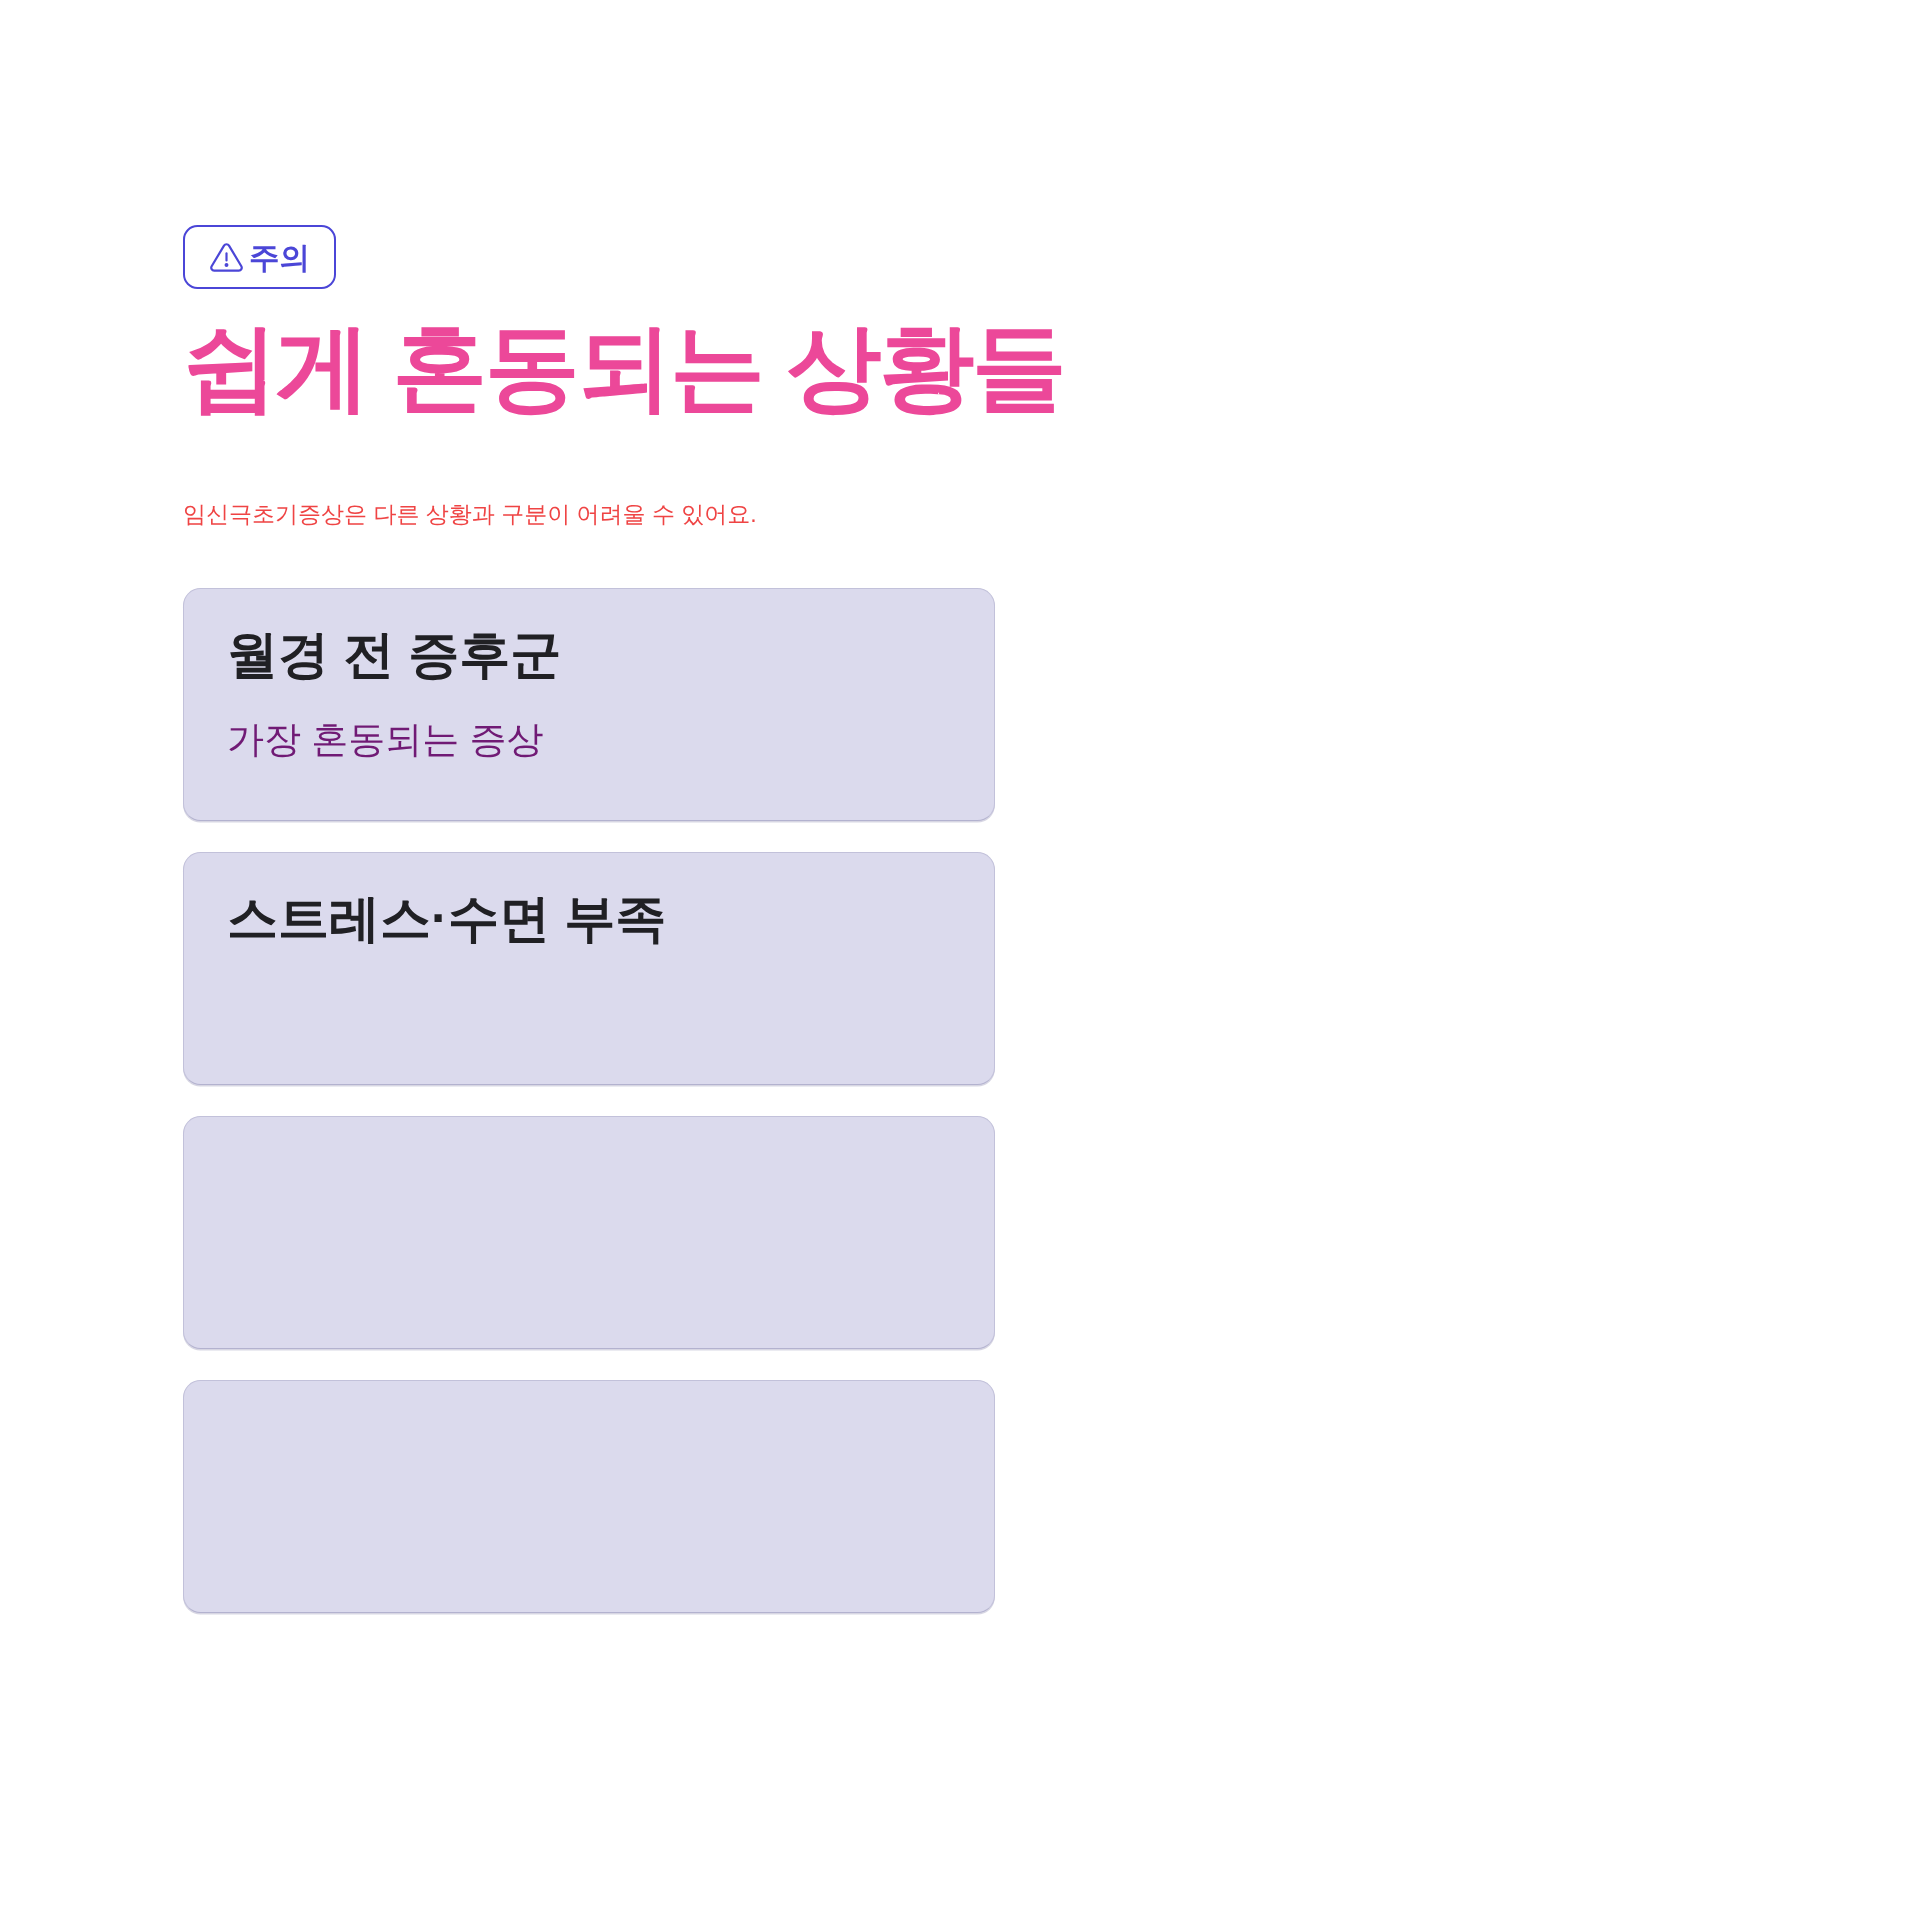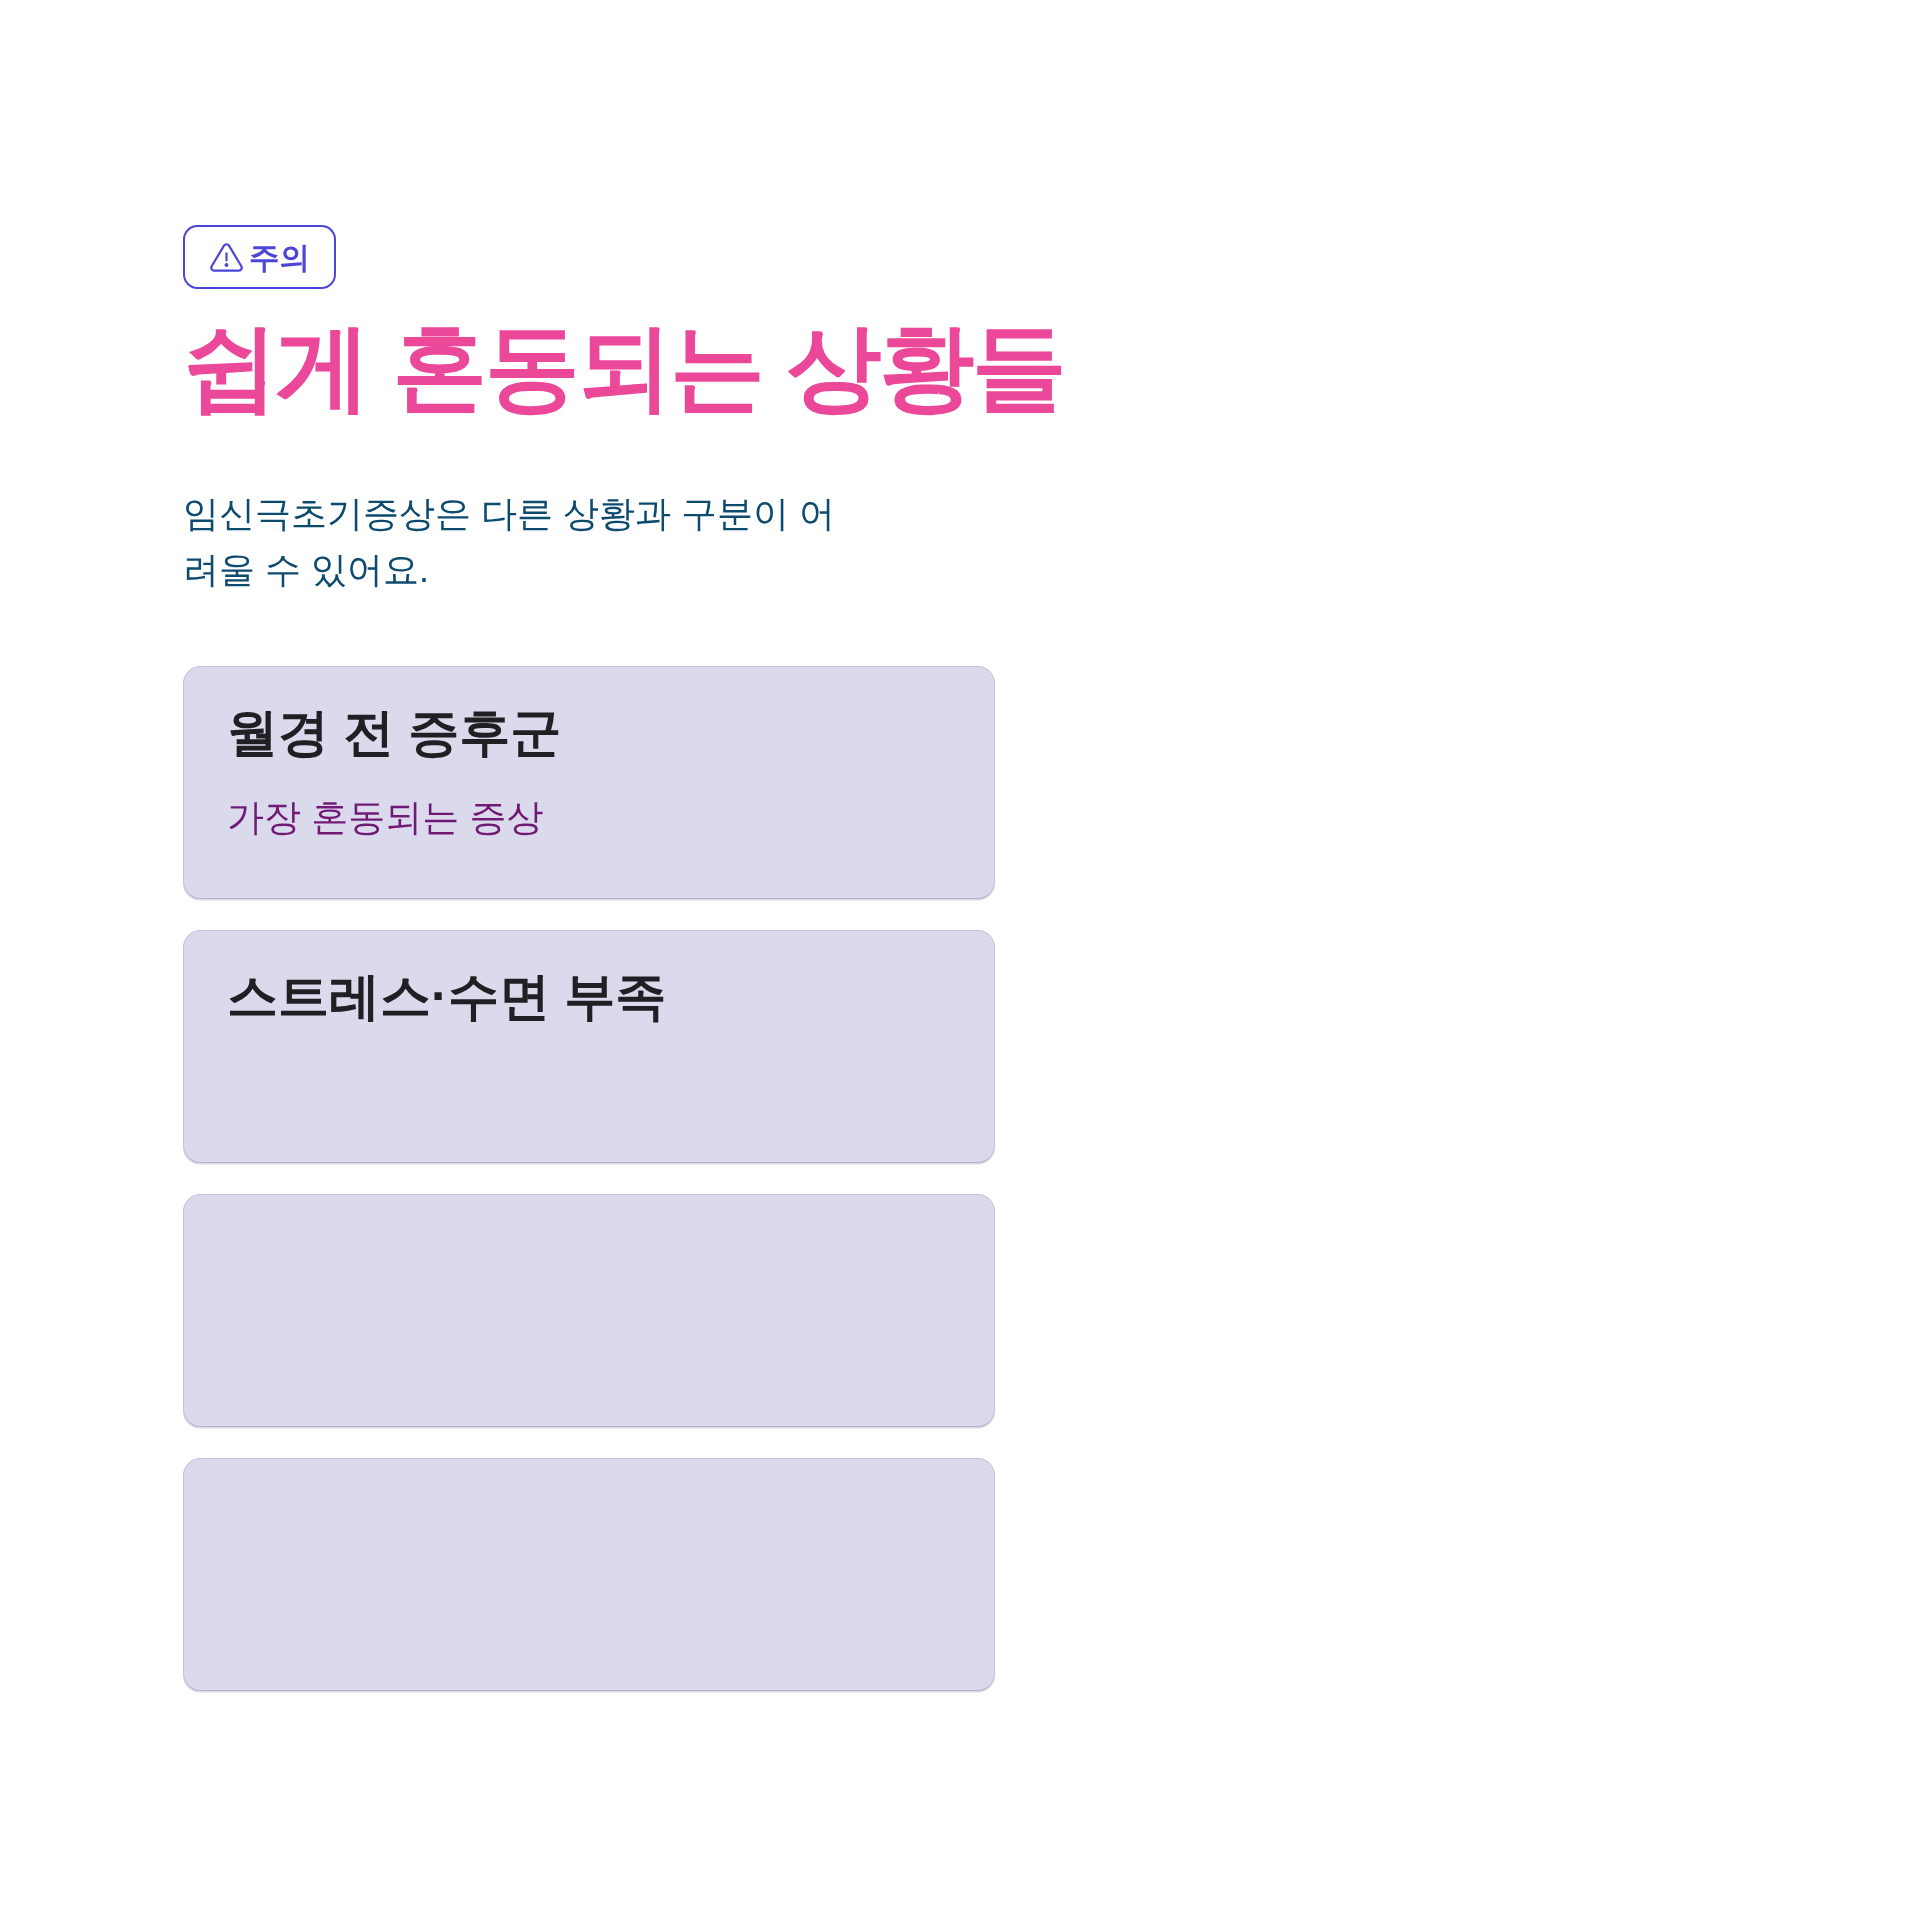--- a/index.html
+++ b/index.html
@@ -51,29 +51,29 @@
     font-size: 95px;
     line-height: 1.22;
     font-weight: 900;
     letter-spacing: -2.4px;
     color: #ec4899;
     white-space: nowrap;
   }
   
   .intro {
     margin: 60px 0 0 0;
-    font-size: 36px;
+    font-size: 23px;
     line-height: 56px;
     font-weight: 400;
-    color: #0c4a6e;
+    color: #ef4444;
     max-width: 666px;
   }
   
   .cards {
-    margin-top: 68px;
+    margin-top: 46px;
     display: flex;
     flex-direction: column;
     gap: 31px;
   }
   .card {
     box-sizing: border-box;
     width: 812px;
     height: 233px;
     background: #dbdaed;
     border: 1.6px solid #c2c1da;

